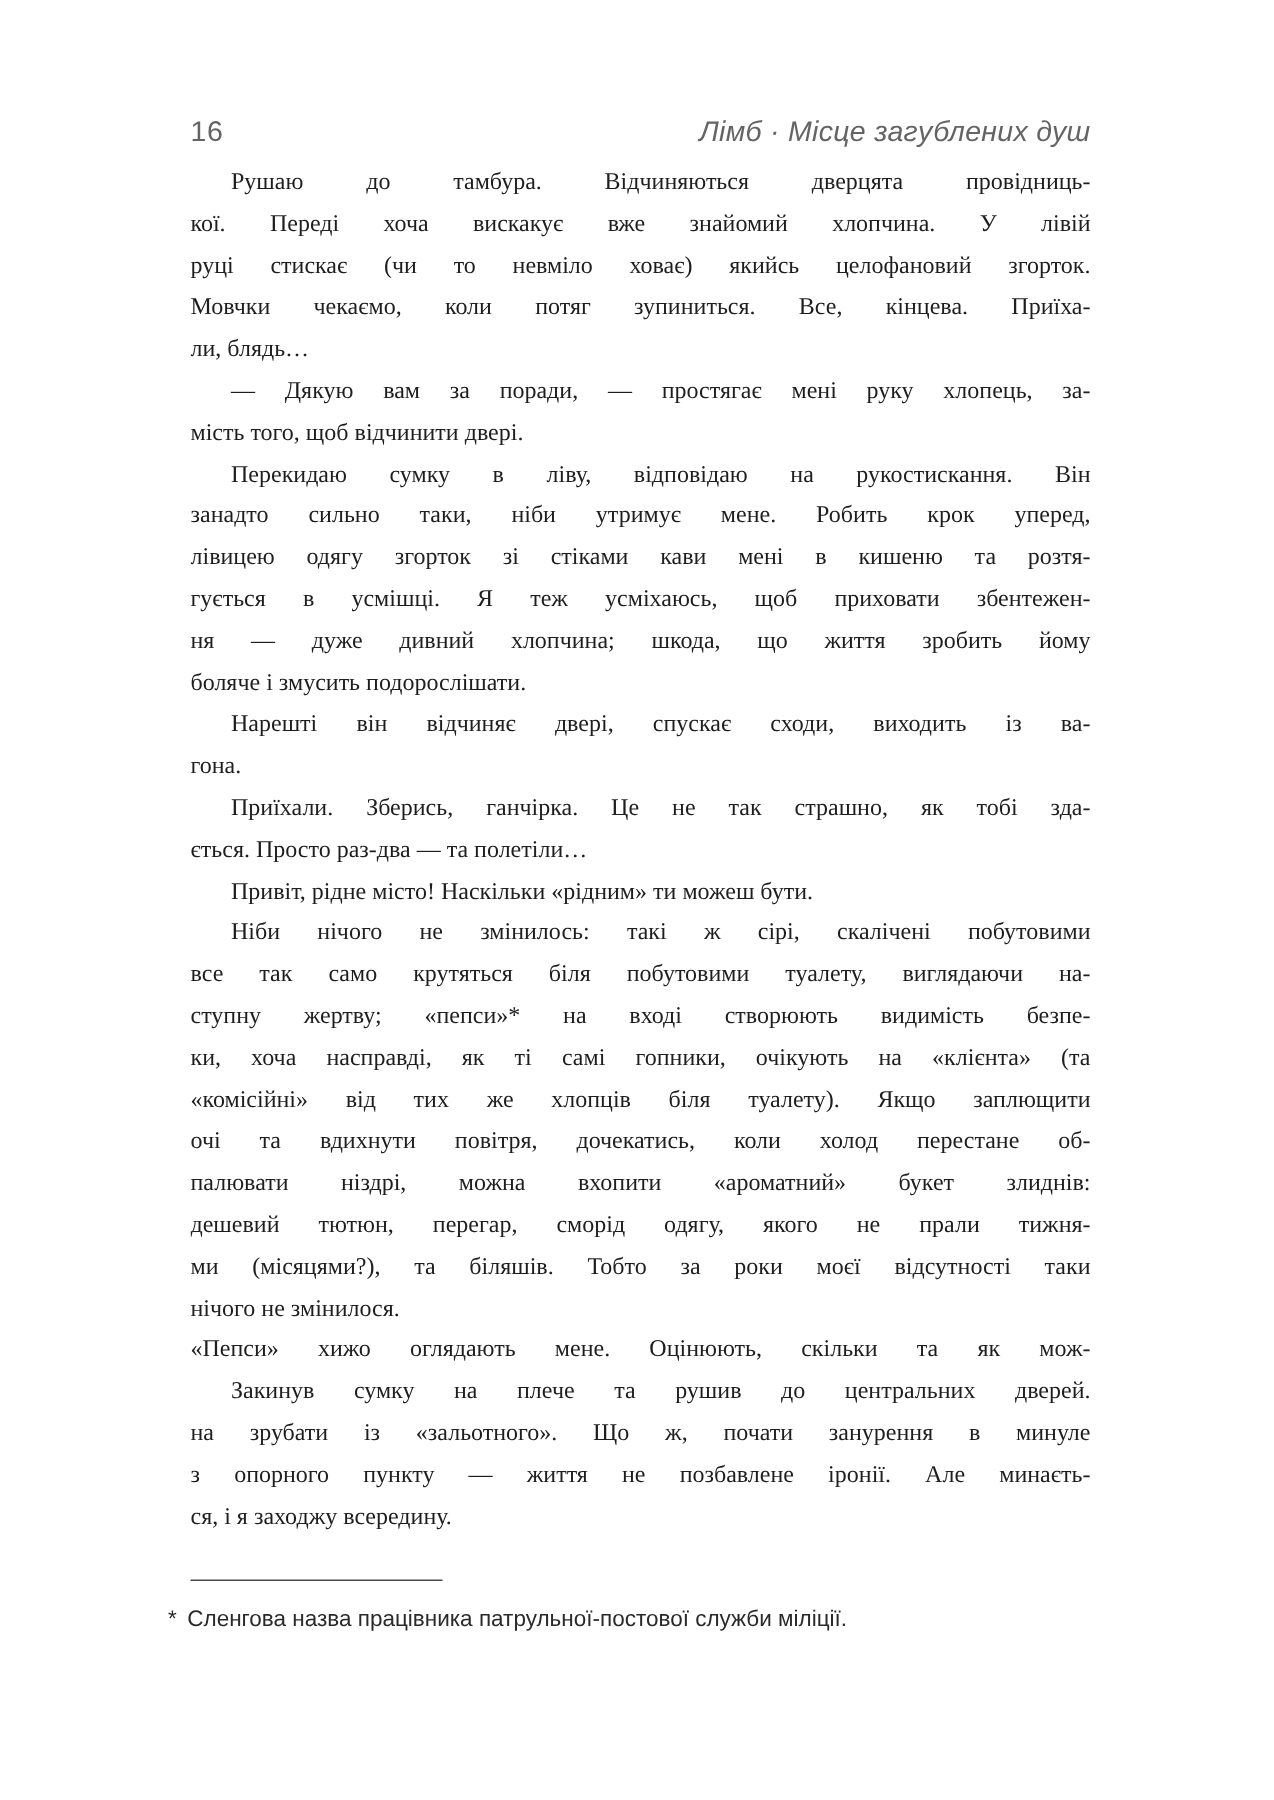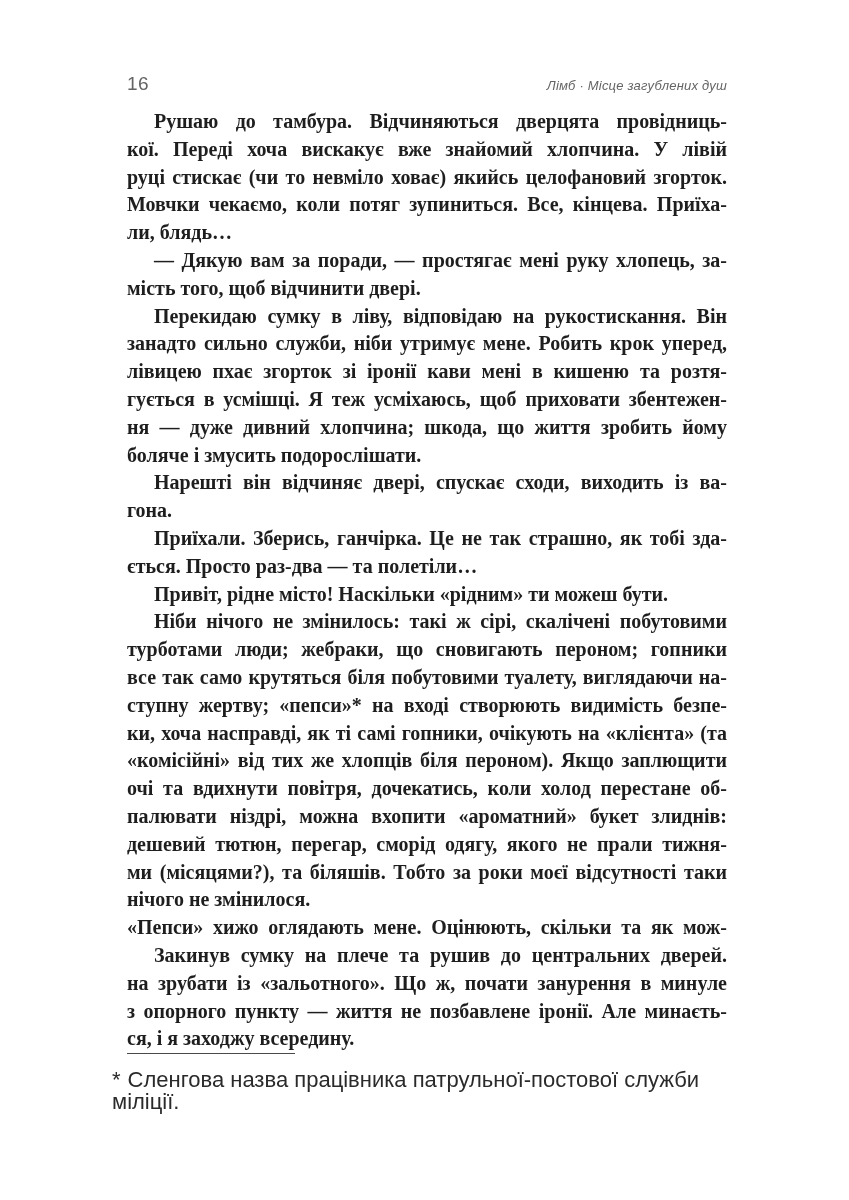--- a/index.html
+++ b/index.html
@@ -24,29 +24,28 @@
     left: 127px;
     right: 122px;
     top: 55px;
     display: flex;
     justify-content: space-between;
     align-items: baseline;
     font-family: "Liberation Sans", "DejaVu Sans", sans-serif;
     color: var(--muted-text);
   }
   .page-number { font-size: 19px; letter-spacing: 0.5px; }
-  .running-title { font-size: 13px; font-style: italic; letter-spacing: 0.2px; margin-top: 23px; }
+  .running-title { font-size: 19px; font-style: italic; letter-spacing: 0.2px; margin-top: 23px; }
   .body-text {
     position: absolute;
     left: 127px;
     top: 108px;
     width: 600px;
     color: var(--body-text);
-    font-size: 20px;
-    font-weight: bold;
+    font-size: 16px;
   }
   .line {
     height: 27.8px;
     line-height: 27.8px;
     text-align: justify;
     text-align-last: justify;
     overflow: hidden;
   }
   .line.first { text-indent: 27px; }
   .line.last { text-align-last: left; }
@@ -57,21 +56,21 @@
     width: 168px;
     height: 1px;
     background: var(--rule-color);
   }
   .footnote {
     position: absolute;
     left: 112px;
     top: 1069px;
     width: 620px;
     font-family: "Liberation Sans", "DejaVu Sans", sans-serif;
-    font-size: 22px;
+    font-size: 15px;
     line-height: 22px;
     color: var(--footnote-text);
   }
   .fn-marker { margin-right: 7px; }
 </style>
 </head>
 <body>
 
 <div class="page">
 
@@ -82,36 +81,35 @@
 
   <main class="body-text">
       <div class="line first">Рушаю до тамбура. Відчиняються дверцята провідниць-</div>
       <div class="line">кої. Переді хоча вискакує вже знайомий хлопчина. У лівій</div>
       <div class="line">руці стискає (чи то невміло ховає) якийсь целофановий згорток.</div>
       <div class="line">Мовчки чекаємо, коли потяг зупиниться. Все, кінцева. Приїха-</div>
       <div class="line last">ли, блядь…</div>
       <div class="line first">— Дякую вам за поради, — простягає мені руку хлопець, за-</div>
       <div class="line last">мість того, щоб відчинити двері.</div>
       <div class="line first">Перекидаю сумку в ліву, відповідаю на рукостискання. Він</div>
-      <div class="line">занадто сильно служби, ніби утримує мене. Робить крок уперед,</div>
-      <div class="line">лівицею пхає згорток зі іронії кави мені в кишеню та розтя-</div>
+      <div class="line">занадто сильно таки, ніби утримує мене. Робить крок уперед,</div>
+      <div class="line">лівицею одягу згорток зі стіками кави мені в кишеню та розтя-</div>
       <div class="line">гується в усмішці. Я теж усміхаюсь, щоб приховати збентежен-</div>
       <div class="line">ня — дуже дивний хлопчина; шкода, що життя зробить йому</div>
       <div class="line last">боляче і змусить подорослішати.</div>
       <div class="line first">Нарешті він відчиняє двері, спускає сходи, виходить із ва-</div>
       <div class="line last">гона.</div>
       <div class="line first">Приїхали. Зберись, ганчірка. Це не так страшно, як тобі зда-</div>
       <div class="line last">ється. Просто раз-два — та полетіли…</div>
       <div class="line first last">Привіт, рідне місто! Наскільки «рідним» ти можеш бути.</div>
       <div class="line first">Ніби нічого не змінилось: такі ж сірі, скалічені побутовими</div>
-      <div class="line">турботами люди; жебраки, що сновигають пероном; гопники</div>
       <div class="line">все так само крутяться біля побутовими туалету, виглядаючи на-</div>
       <div class="line">ступну жертву; «пепси»* на вході створюють видимість безпе-</div>
       <div class="line">ки, хоча насправді, як ті самі гопники, очікують на «клієнта» (та</div>
-      <div class="line">«комісійні» від тих же хлопців біля пероном). Якщо заплющити</div>
+      <div class="line">«комісійні» від тих же хлопців біля туалету). Якщо заплющити</div>
       <div class="line">очі та вдихнути повітря, дочекатись, коли холод перестане об-</div>
       <div class="line">палювати ніздрі, можна вхопити «ароматний» букет злиднів:</div>
       <div class="line">дешевий тютюн, перегар, сморід одягу, якого не прали тижня-</div>
       <div class="line">ми (місяцями?), та біляшів. Тобто за роки моєї відсутності таки</div>
       <div class="line last">нічого не змінилося.</div>
       <div class="line">«Пепси» хижо оглядають мене. Оцінюють, скільки та як мож-</div>
       <div class="line first">Закинув сумку на плече та рушив до центральних дверей.</div>
       <div class="line">на зрубати із «зальотного». Що ж, почати занурення в минуле</div>
       <div class="line">з опорного пункту — життя не позбавлене іронії. Але минаєть-</div>
       <div class="line last">ся, і я заходжу всередину.</div>

